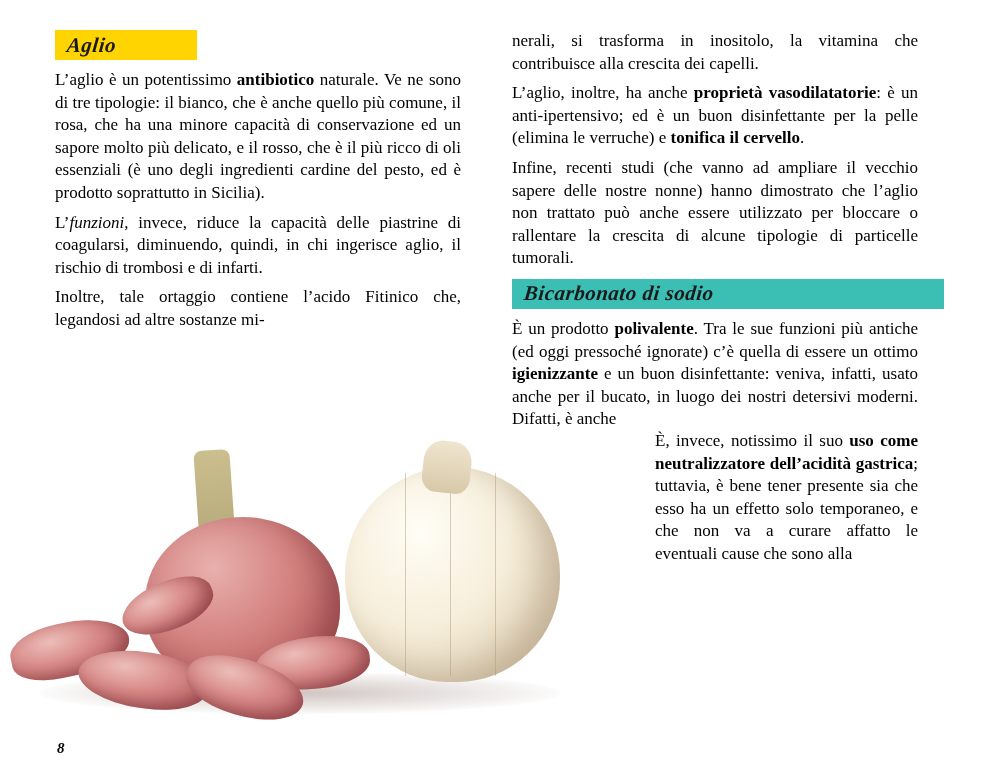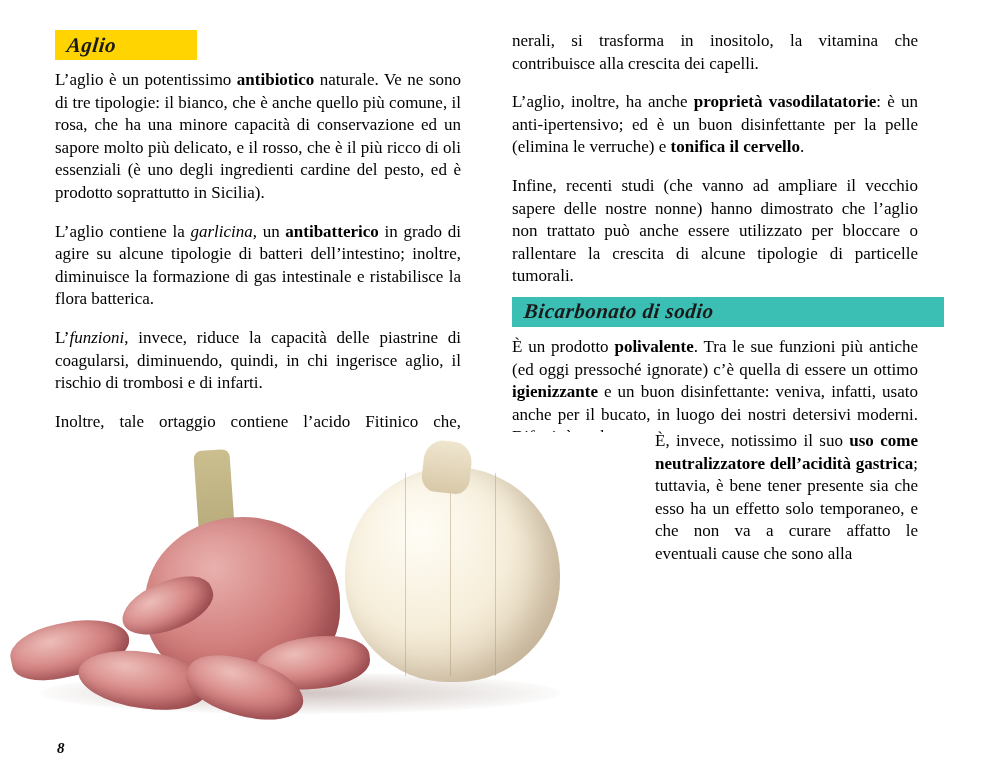--- a/index.html
+++ b/index.html
@@ -49,21 +49,21 @@
   }
 
   p.body {
     margin: 0;
     font-size: 17px;
     line-height: 22.6px;
     text-align: justify;
     text-justify: inter-word;
     hyphens: manual;
   }
-  p.body + p.body { margin-top: 16px; }
+  p.body + p.body { margin-top: 7px; }
 
   b { font-weight: bold; }
   i { font-style: italic; }
 
   
   .wrap-block {
     position: absolute;
     left: 655px;
     top: 430px;
     width: 263px;
@@ -156,21 +156,20 @@
 <body>
 
 <div class="page">
 
   <div class="col col-left">
     <div class="heading-band yellow">
       <span class="heading-text">Aglio</span>
     </div>
     <div id="left-body">
         <p class="body"><span>L’aglio è un potentissimo </span><b>antibiotico</b><span> naturale. Ve ne sono di tre tipologie: il bianco, che è anche quello più comune, il rosa, che ha una minore capacità di conservazione ed un sapore molto più delicato, e il rosso, che è il più ricco di oli essenziali (è uno degli ingredienti cardine del pesto, ed è prodotto soprattutto in Sicilia).</span></p>
-        <p class="body"><span>L’aglio contiene la </span><i>garlicina</i><span>, un </span><b>antibatterico</b><span> in grado di agire su alcune tipologie di batteri dell’intestino; inoltre, diminuisce la formazione di gas intestinale e ristabilisce la flora batterica.</span></p>
         <p class="body"><span>L’</span><i>funzioni</i><span>, invece, riduce la capacità delle piastrine di coagularsi, diminuendo, quindi, in chi ingerisce aglio, il rischio di trombosi e di infarti.</span></p>
         <p class="body"><span>Inoltre, tale ortaggio contiene l’acido Fitinico che, legandosi ad altre sostanze mi-</span></p>
       </div>
   </div>
 
   <div class="col col-right">
     <div id="right-top">
         <p class="body"><span>nerali, si trasforma in inositolo, la vitamina che contribuisce alla crescita dei capelli.</span></p>
         <p class="body"><span>L’aglio, inoltre, ha anche </span><b>proprietà vasodilatatorie</b><span>: è un anti-ipertensivo; ed è un buon disinfettante per la pelle (elimina le verruche) e </span><b>tonifica il cervello</b><span>.</span></p>
         <p class="body"><span>Infine, recenti studi (che vanno ad ampliare il vecchio sapere delle nostre nonne) hanno dimostrato che l’aglio non trattato può anche essere utilizzato per bloccare o rallentare la crescita di alcune tipologie di particelle tumorali.</span></p>

